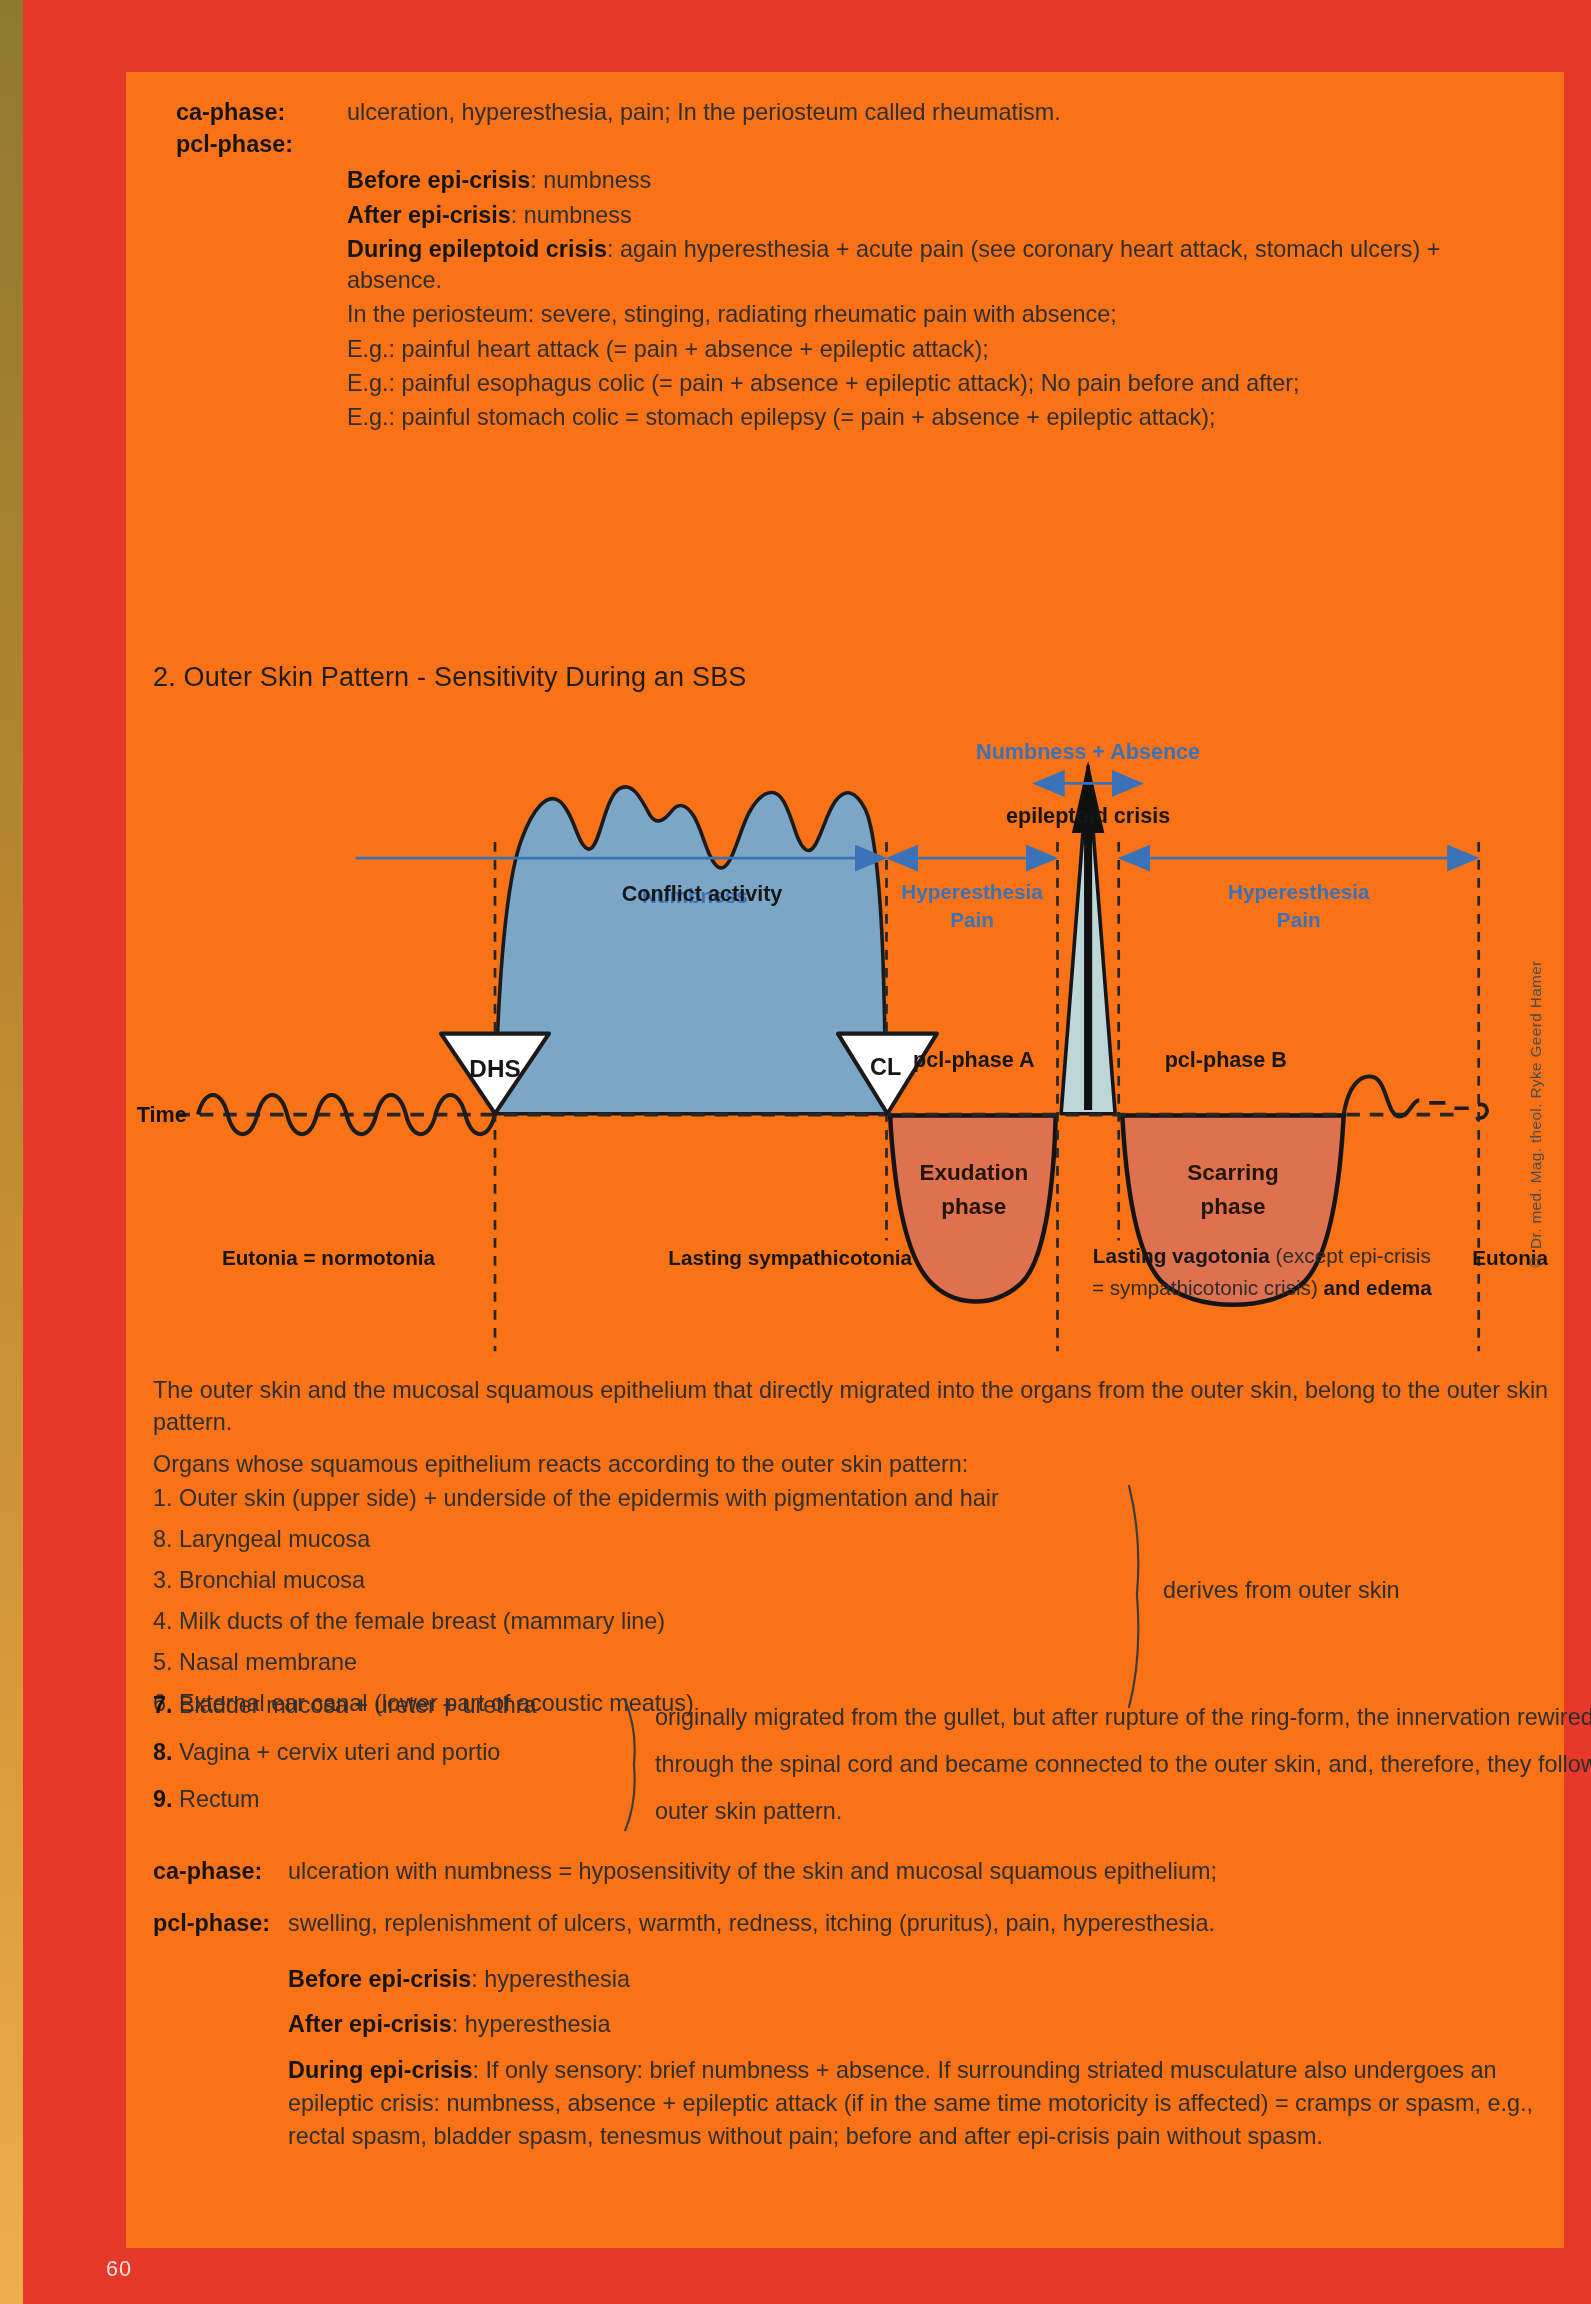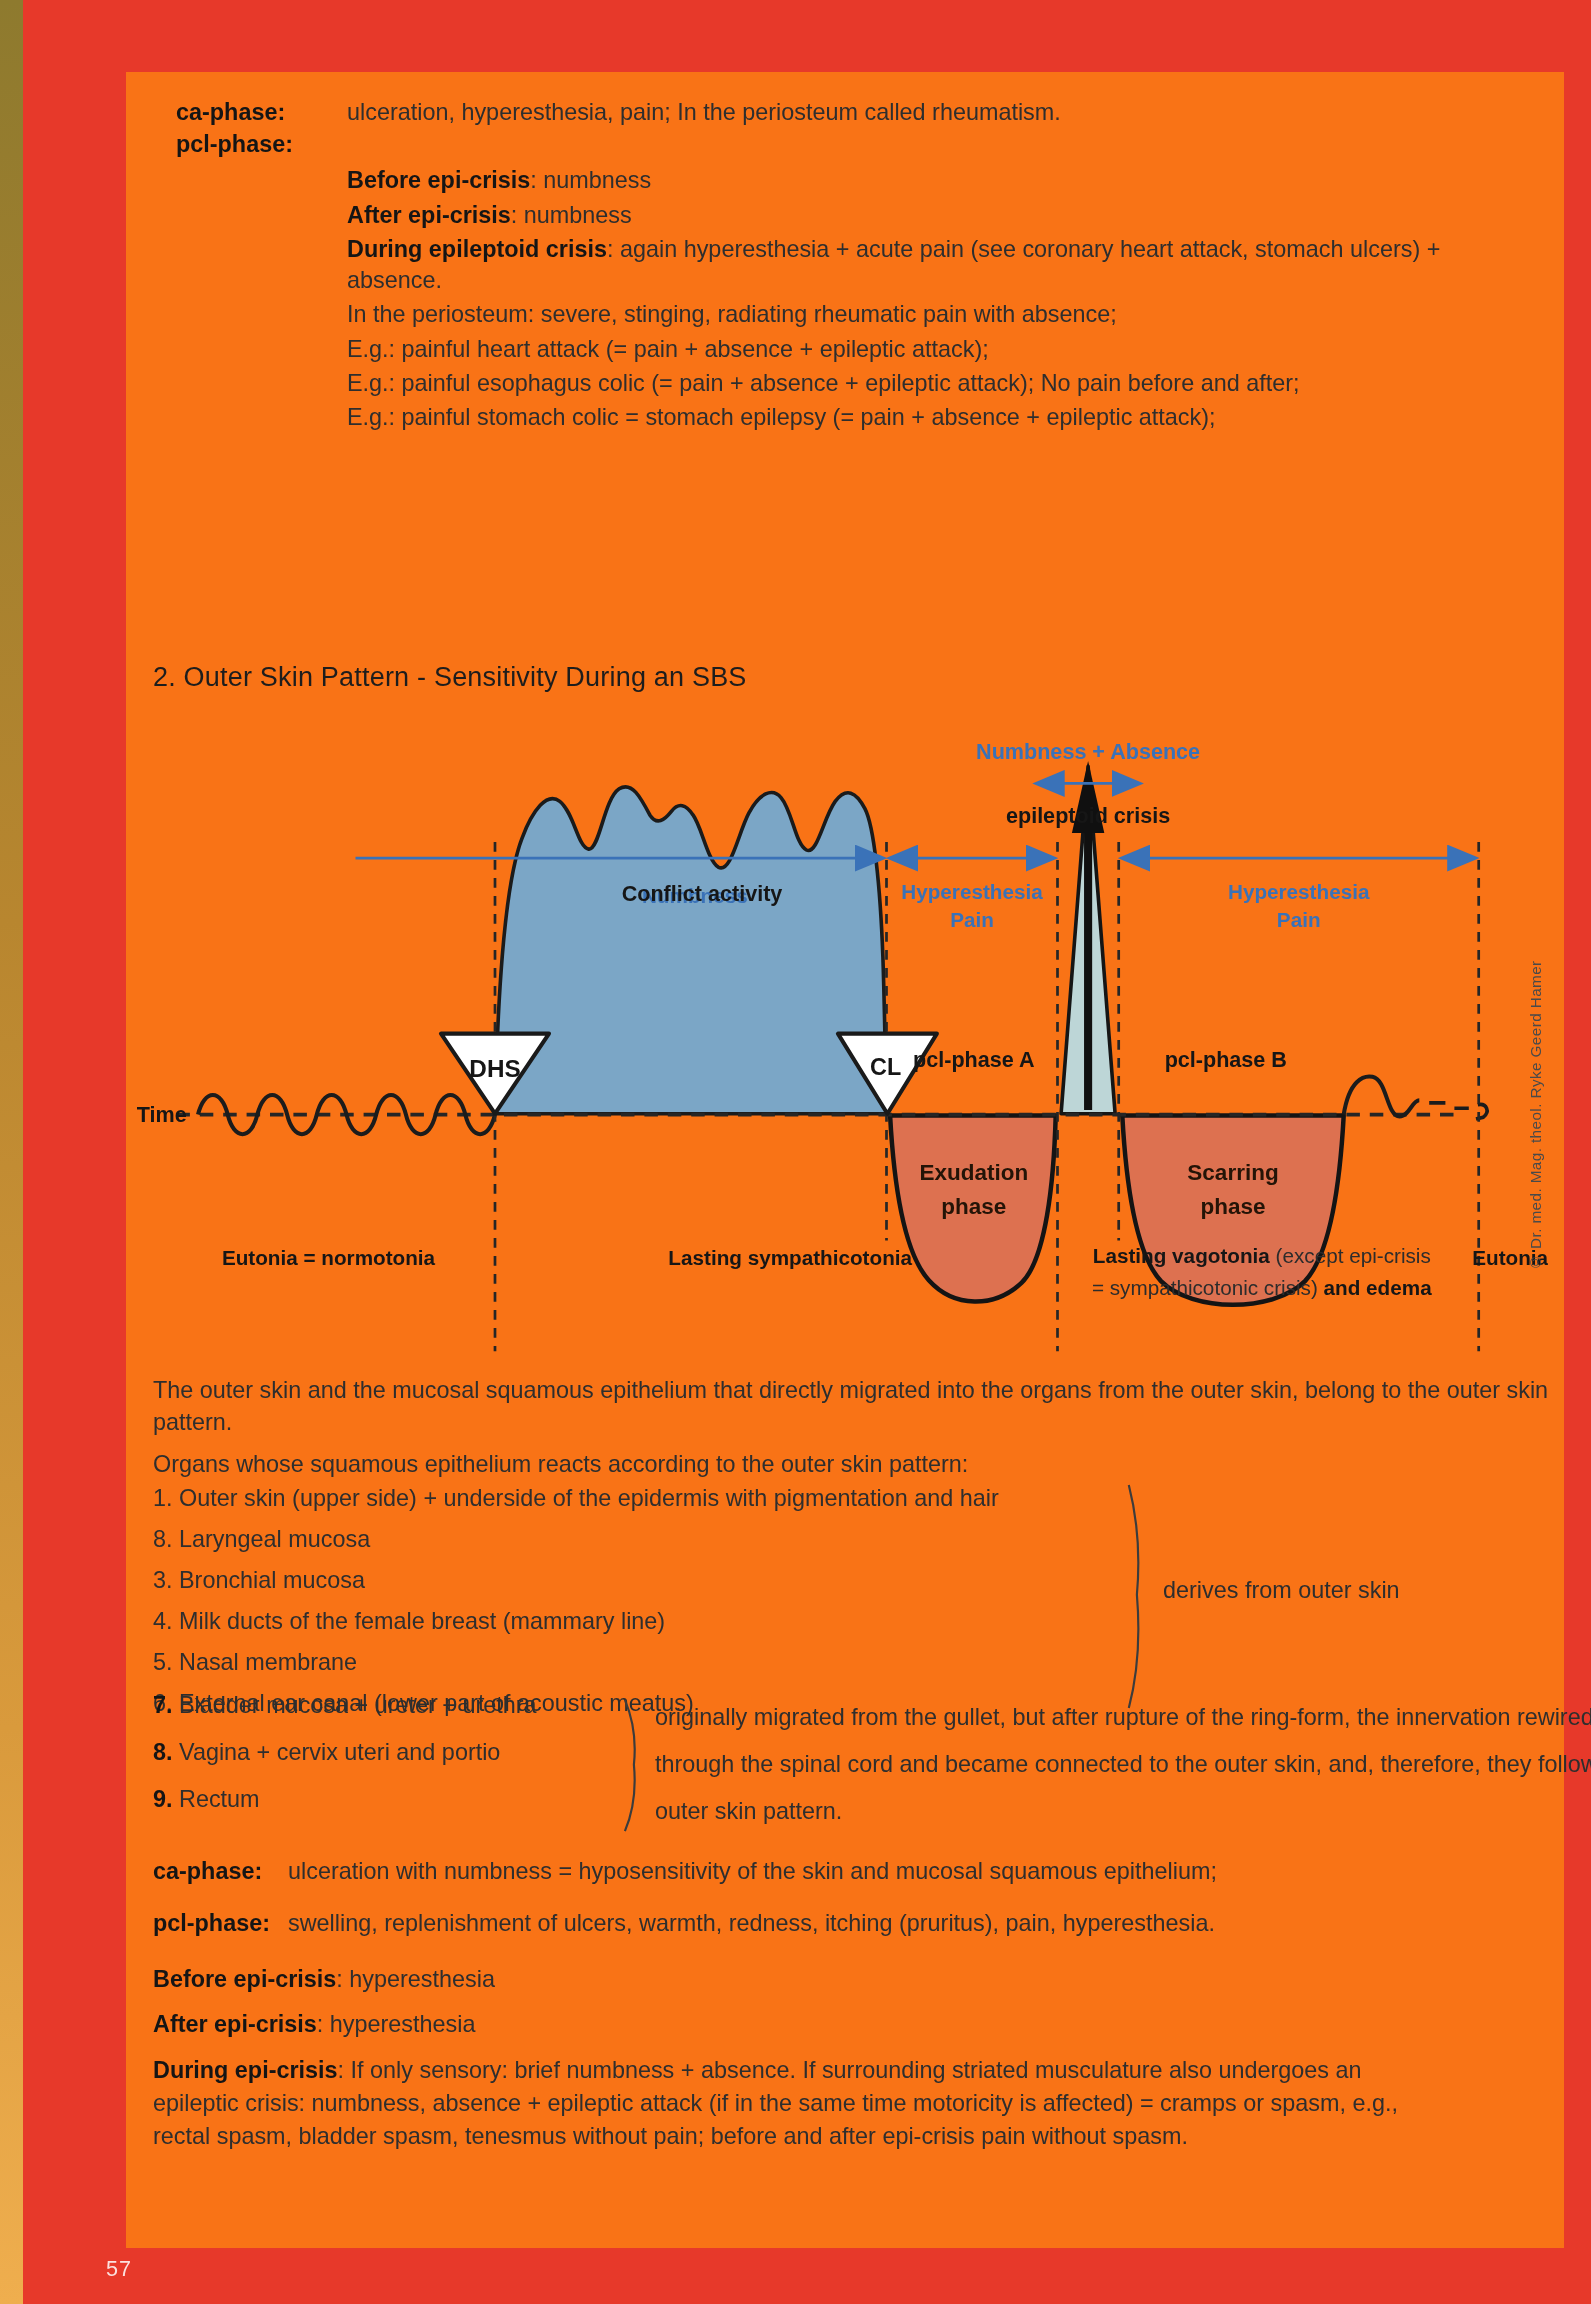--- a/index.html
+++ b/index.html
@@ -47,21 +47,21 @@
   .list16{position:absolute;left:27px;top:1406px;width:1008px;line-height:41px;font-size:23.4px;color:#2e2e2e;}
   .bracket16{position:absolute;left:1001px;top:1411px;}
   .derives{position:absolute;left:1037px;top:1505px;font-size:23.4px;color:#2e2e2e;}
   .list79{position:absolute;left:27px;top:1610px;width:432px;line-height:47px;font-size:23.4px;color:#2e2e2e;}
   .list79 .num{font-weight:bold;color:#151515;}
   .brace79{position:absolute;left:497px;top:1626px;}
   .migrated{position:absolute;left:529px;top:1622px;width:1022px;line-height:47px;}
   .bottom-block{position:absolute;left:27px;top:1784px;width:1400px;}
   .bottom-block .hang .lab{flex:0 0 135px;}
   .bottom-block .hang.second{margin-top:20px;}
-  .bottom-sub{margin-top:25px;width:1256px;}
+  .bottom-sub{margin-left:135px;margin-top:25px;width:1256px;}
   .bottom-sub .row{margin-top:13.5px;}
   .bottom-sub .during{line-height:33px;}
   
   text{font-family:"Liberation Sans", sans-serif;}
   .blue-lab{fill:#3a72b8;font-weight:bold;font-size:23px;}
   .blue-lab-lg{fill:#3a72b8;font-weight:bold;font-size:24px;}
   .blk-lab{fill:#161616;font-weight:bold;font-size:24px;}
   .blk-lab-sm{fill:#161616;font-weight:bold;font-size:23px;}
   .reg-lab{fill:#2c2c2c;font-weight:normal;font-size:23px;}
   .bowl-lab{fill:#241407;font-weight:bold;font-size:25px;}
@@ -207,14 +207,14 @@
     </div>
     <div class="bottom-sub">
       <div class="row"><b>Before epi-crisis</b><span>: hyperesthesia</span></div>
       <div class="row"><b>After epi-crisis</b><span>: hyperesthesia</span></div>
       <div class="row during"><b>During epi-crisis</b><span>: If only sensory: brief numbness + absence. If surrounding striated musculature also undergoes an epileptic crisis: numbness, absence + epileptic attack (if in the same time motoricity is affected) = cramps or spasm, e.g., rectal spasm, bladder spasm, tenesmus without pain; before and after epi-crisis pain without spasm.</span></div>
     </div>
   </div>
 
 </div>
 
-<div class="page-number">57</div>
+<div class="page-number">60</div>
 
 
 </body></html>

